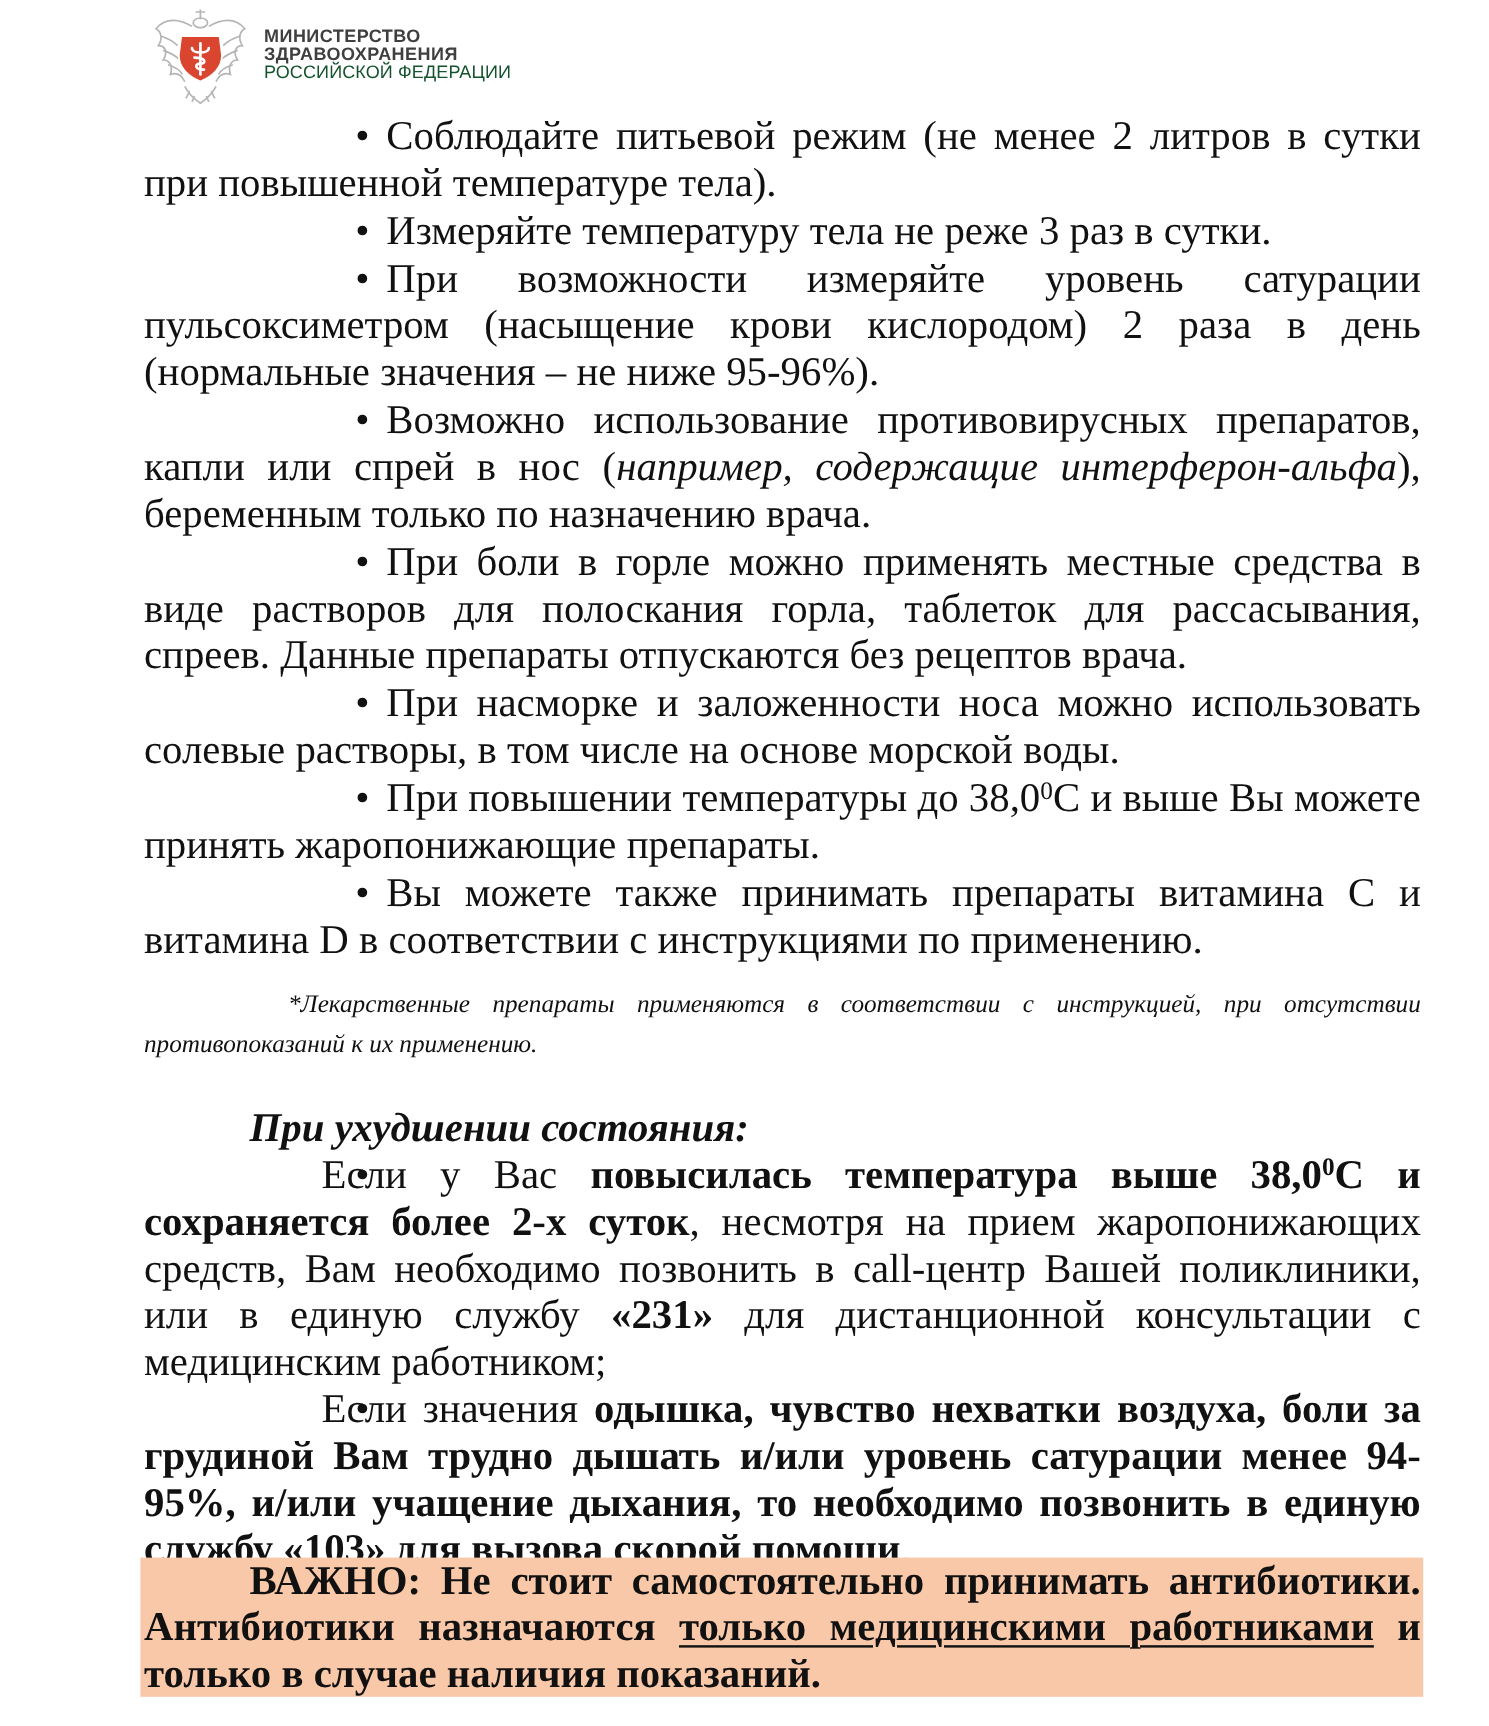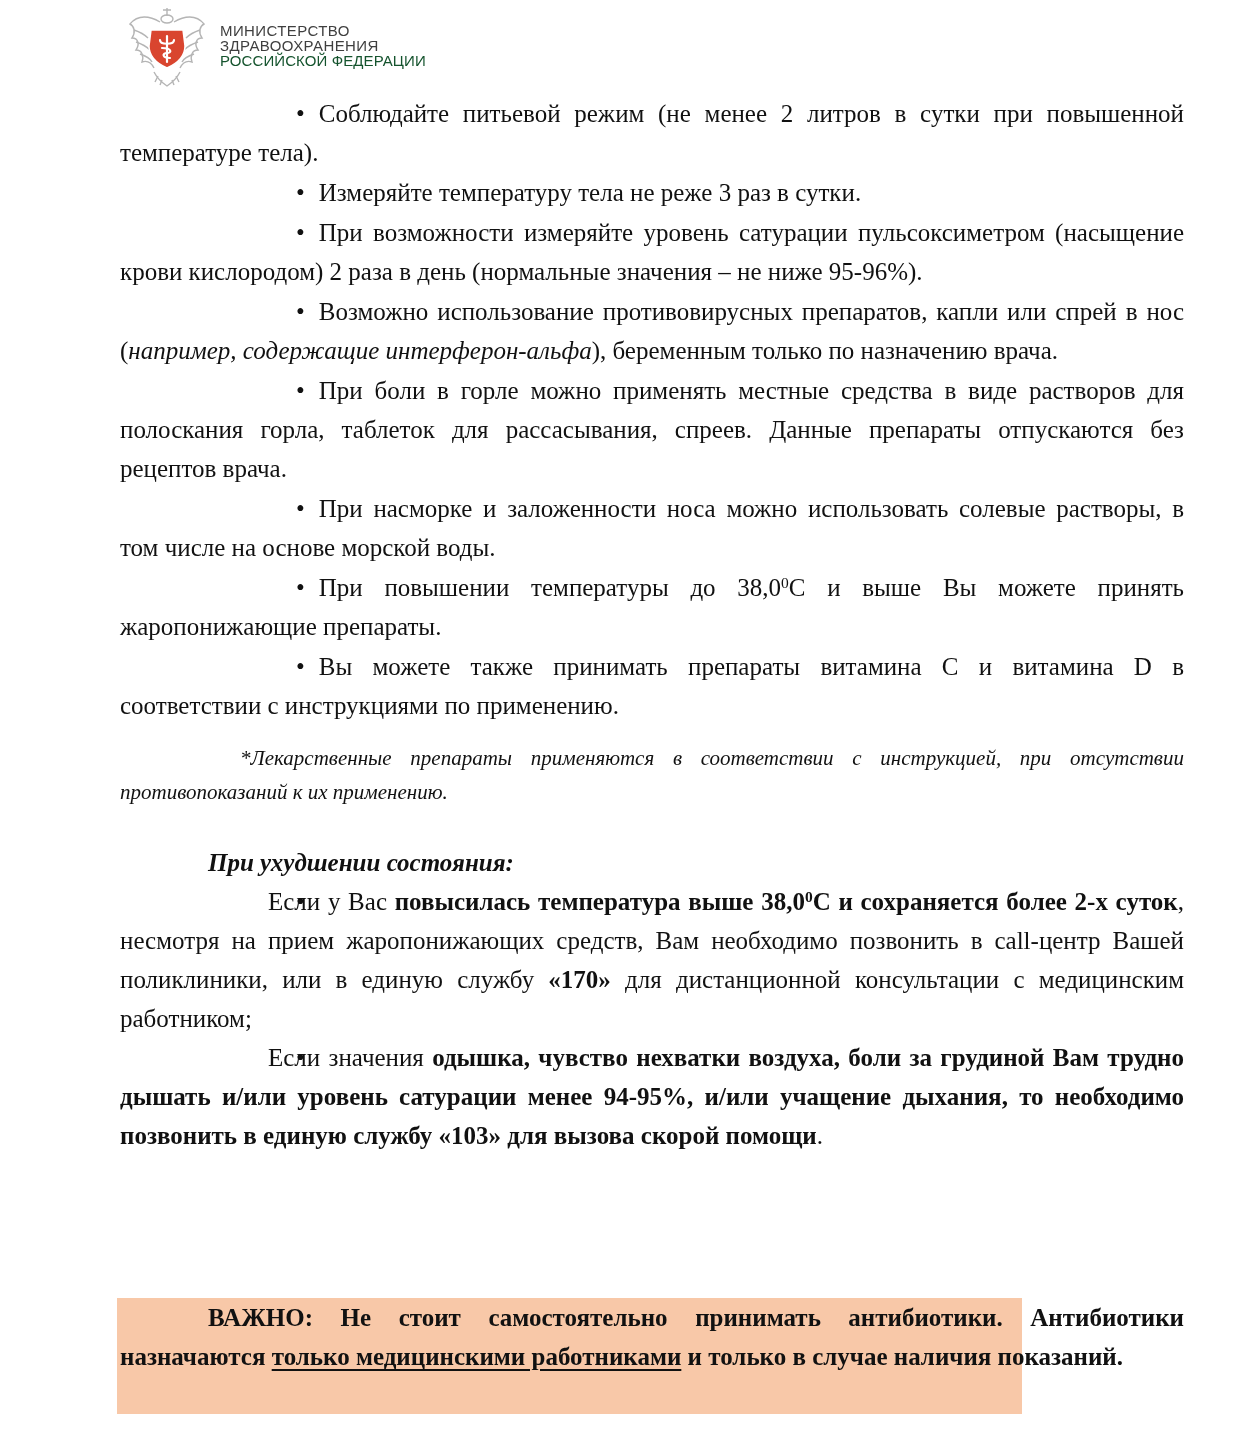--- a/index.html
+++ b/index.html
@@ -1,34 +1,34 @@
 <!DOCTYPE html>
 <html><head>
 <meta charset="utf-8">
 <style>
   html, body { margin: 0; padding: 0; background: #ffffff; }
   body { width: 1241px; height: 1438px; position: relative; overflow: hidden;
          font-family: "Liberation Serif", "DejaVu Serif", serif; color: #111; }
   .header { position: absolute; left: 124px; top: 6px; height: 82px; display: flex; align-items: center; }
   .emblem { width: 86px; height: 82px; }
   .org { margin-left: 10px; font-family: "Liberation Sans", "DejaVu Sans", sans-serif; line-height: 15px; font-size: 15px; color: #4a4a4a; margin-top: -4px; }
-  .org .b { font-weight: normal; color: #3f3f3f; letter-spacing: 0.4px; }
+  .org .b { font-weight: bold; color: #3f3f3f; letter-spacing: 0.4px; }
   .org .n { font-weight: normal; color: #14532d; letter-spacing: 0.1px; }
 
   .body { position: absolute; left: 120px; top: 94px; width: 1064px; }
-  p { margin: 0; font-size: 25px; line-height: 39px; text-align: justify; text-align-last: left; }
+  p { margin: 0; font-size: 34px; line-height: 39px; text-align: justify; text-align-last: left; }
   p.item { text-indent: 88px; margin-bottom: 1px; }
   p.item .bullet { display: inline-block; margin-right: 14px; }
   .note { font-size: 21px; line-height: 34px; font-style: italic; text-indent: 120px; margin-top: 16px; }
   .subhead { font-style: italic; font-weight: bold; margin-top: 34px; text-indent: 88px; }
   p.warn { text-indent: 88px; }
   p.warn .bullet { display: inline-block; width: 60px; }
   sup { font-size: 62%; line-height: 0; vertical-align: 0.5em; }
 
-  .important { position: absolute; left: 117px; top: 1298px; width: 905px; height: 116px; background: #f8c8a8; }
+  .important { position: absolute; left: 117px; top: 1298px; width: 1069px; height: 116px; background: #f8c8a8; }
   .important p { position: absolute; left: 3px; top: 0px; width: 1064px; font-weight: bold; line-height: 39px; }
   .u { text-decoration: underline; text-decoration-thickness: 2px; text-underline-offset: 4px; }
 </style>
 </head>
 <body>
 
 <div class="header">
   <svg class="emblem" viewBox="0 0 86 82">
     <g fill="none" stroke="#b5b5b5" stroke-width="1.4">
       <path d="M43 2 l0 8 M39 4 h8"></path>
@@ -61,20 +61,20 @@
   <p class="item"><span class="bullet">•</span><span>Возможно использование противовирусных препаратов, капли или спрей в нос (</span><i>например, содержащие интерферон-альфа</i><span>), беременным только по назначению врача.</span></p>
   <p class="item"><span class="bullet">•</span><span>При боли в горле можно применять местные средства в виде растворов для полоскания горла, таблеток для рассасывания, спреев. Данные препараты отпускаются без рецептов врача.</span></p>
   <p class="item"><span class="bullet">•</span><span>При насморке и заложенности носа можно использовать солевые растворы, в том числе на основе морской воды.</span></p>
   <p class="item"><span class="bullet">•</span><span>При повышении температуры до 38,0</span><sup>0</sup><span>С и выше Вы можете принять жаропонижающие препараты.</span></p>
   <p class="item"><span class="bullet">•</span><span>Вы можете также принимать препараты витамина С и витамина D в соответствии с инструкциями по применению.</span></p>
 
   <p class="note">*Лекарственные препараты применяются в соответствии с инструкцией, при отсутствии противопоказаний к их применению.</p>
 
   <p class="subhead">При ухудшении состояния:</p>
 
-  <p class="warn"><span class="bullet">•</span><span>Если у Вас </span><b>повысилась температура выше 38,0</b><sup><b>0</b></sup><b>С и сохраняется более 2-х суток</b><span>, несмотря на прием жаропонижающих средств, Вам необходимо позвонить в call-центр Вашей поликлиники, или в единую службу </span><b>«170»</b><span> для дистанционной консультации с медицинским работником;</span></p>
+  <p class="warn"><span class="bullet">•</span><span>Если у Вас </span><b>повысилась температура выше 38,0</b><sup><b>0</b></sup><b>С и сохраняется более 2-х суток</b><span>, несмотря на прием жаропонижающих средств, Вам необходимо позвонить в call-центр Вашей поликлиники, или в единую службу </span><b>«231»</b><span> для дистанционной консультации с медицинским работником;</span></p>
 
   <p class="warn"><span class="bullet">•</span><span>Если значения </span><b>одышка, чувство нехватки воздуха, боли за грудиной Вам трудно дышать и/или уровень сатурации менее 94-95%, и/или учащение дыхания, то необходимо позвонить в единую службу «103» для вызова скорой помощи</b><span>.</span></p>
 </div>
 
 <div class="important">
   <p class="warn"><span>ВАЖНО: Не стоит самостоятельно принимать антибиотики. Антибиотики назначаются </span><span class="u">только медицинскими работниками</span><span> и только в случае наличия показаний.</span></p>
 </div>
 
 </body></html>

